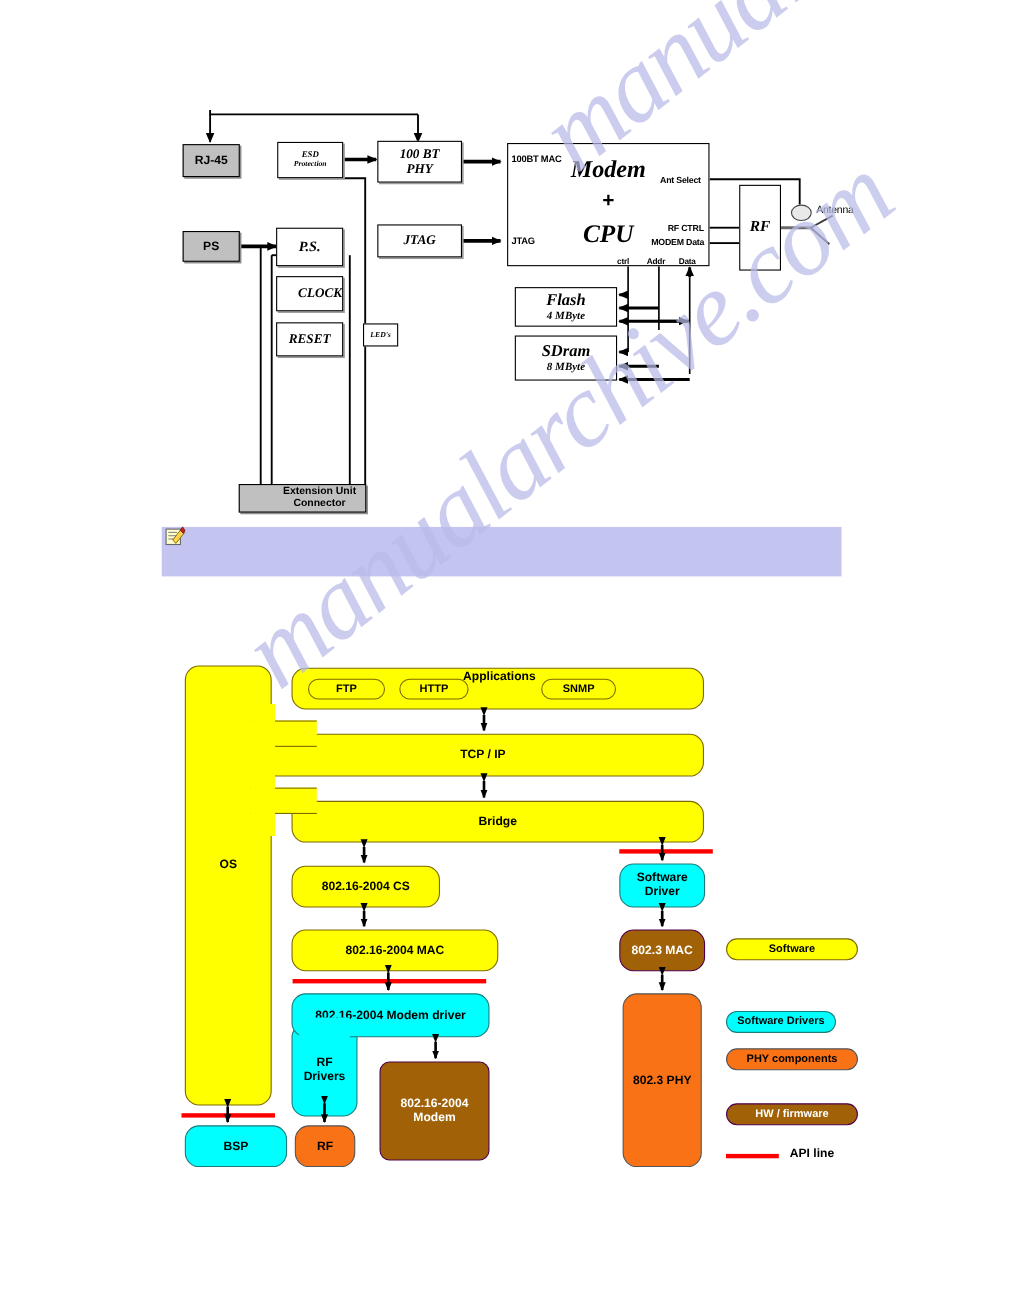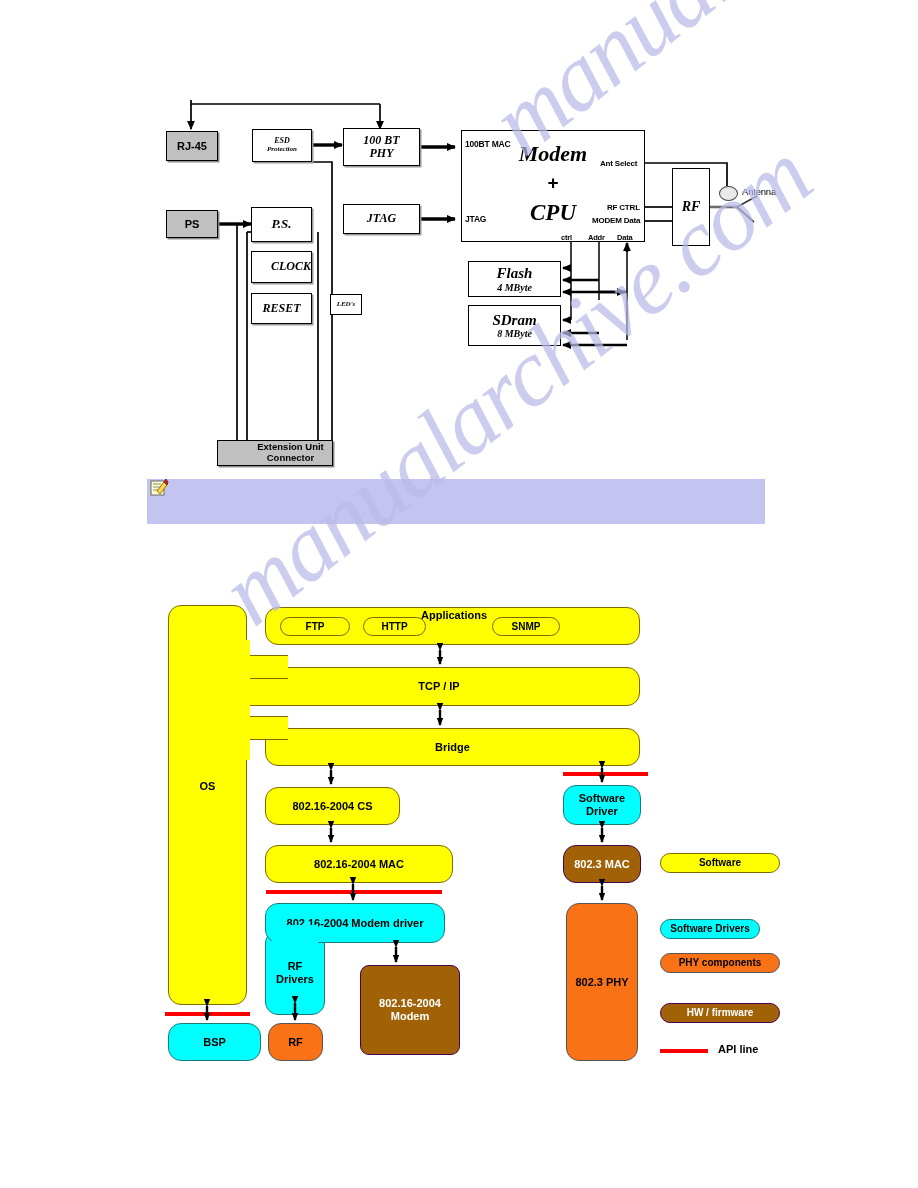--- a/index.html
+++ b/index.html
@@ -231,21 +231,21 @@
 
     <div class="sw" style="left:265px;top:845px;width:188px;height:38px;z-index:4;">802.16-2004 MAC</div>
 
     <div class="sw cyan" style="left:265px;top:903px;width:180px;height:40px;z-index:4;">802.16-2004 Modem driver</div>
     <div class="sw cyan" style="left:265px;top:930px;width:60px;height:85px;flex-direction:column;z-index:3;">
       <span>RF</span>
       <span>Drivers</span>
     </div>
     <div style="position:absolute;left:272px;top:925px;width:46px;height:22px;background:#00ffff;z-index:5;"></div>
 
-    <div class="sw purple" style="left:360px;top:965px;width:100px;height:90px;flex-direction:column;
+    <div class="sw purple" style="left:345px;top:965px;width:100px;height:90px;flex-direction:column;
          border-radius:9px;z-index:4;">
       <span>802.16-2004</span>
       <span>Modem</span>
     </div>
 
     <div class="sw cyan" style="left:168px;top:1023px;width:93px;height:38px;z-index:4;">BSP</div>
 
     <div class="sw white" style="left:268px;top:1023px;width:55px;height:38px;z-index:4;">RF</div>
 
     <div class="sw cyan" style="left:563px;top:785px;width:78px;height:40px;flex-direction:column;z-index:4;">

